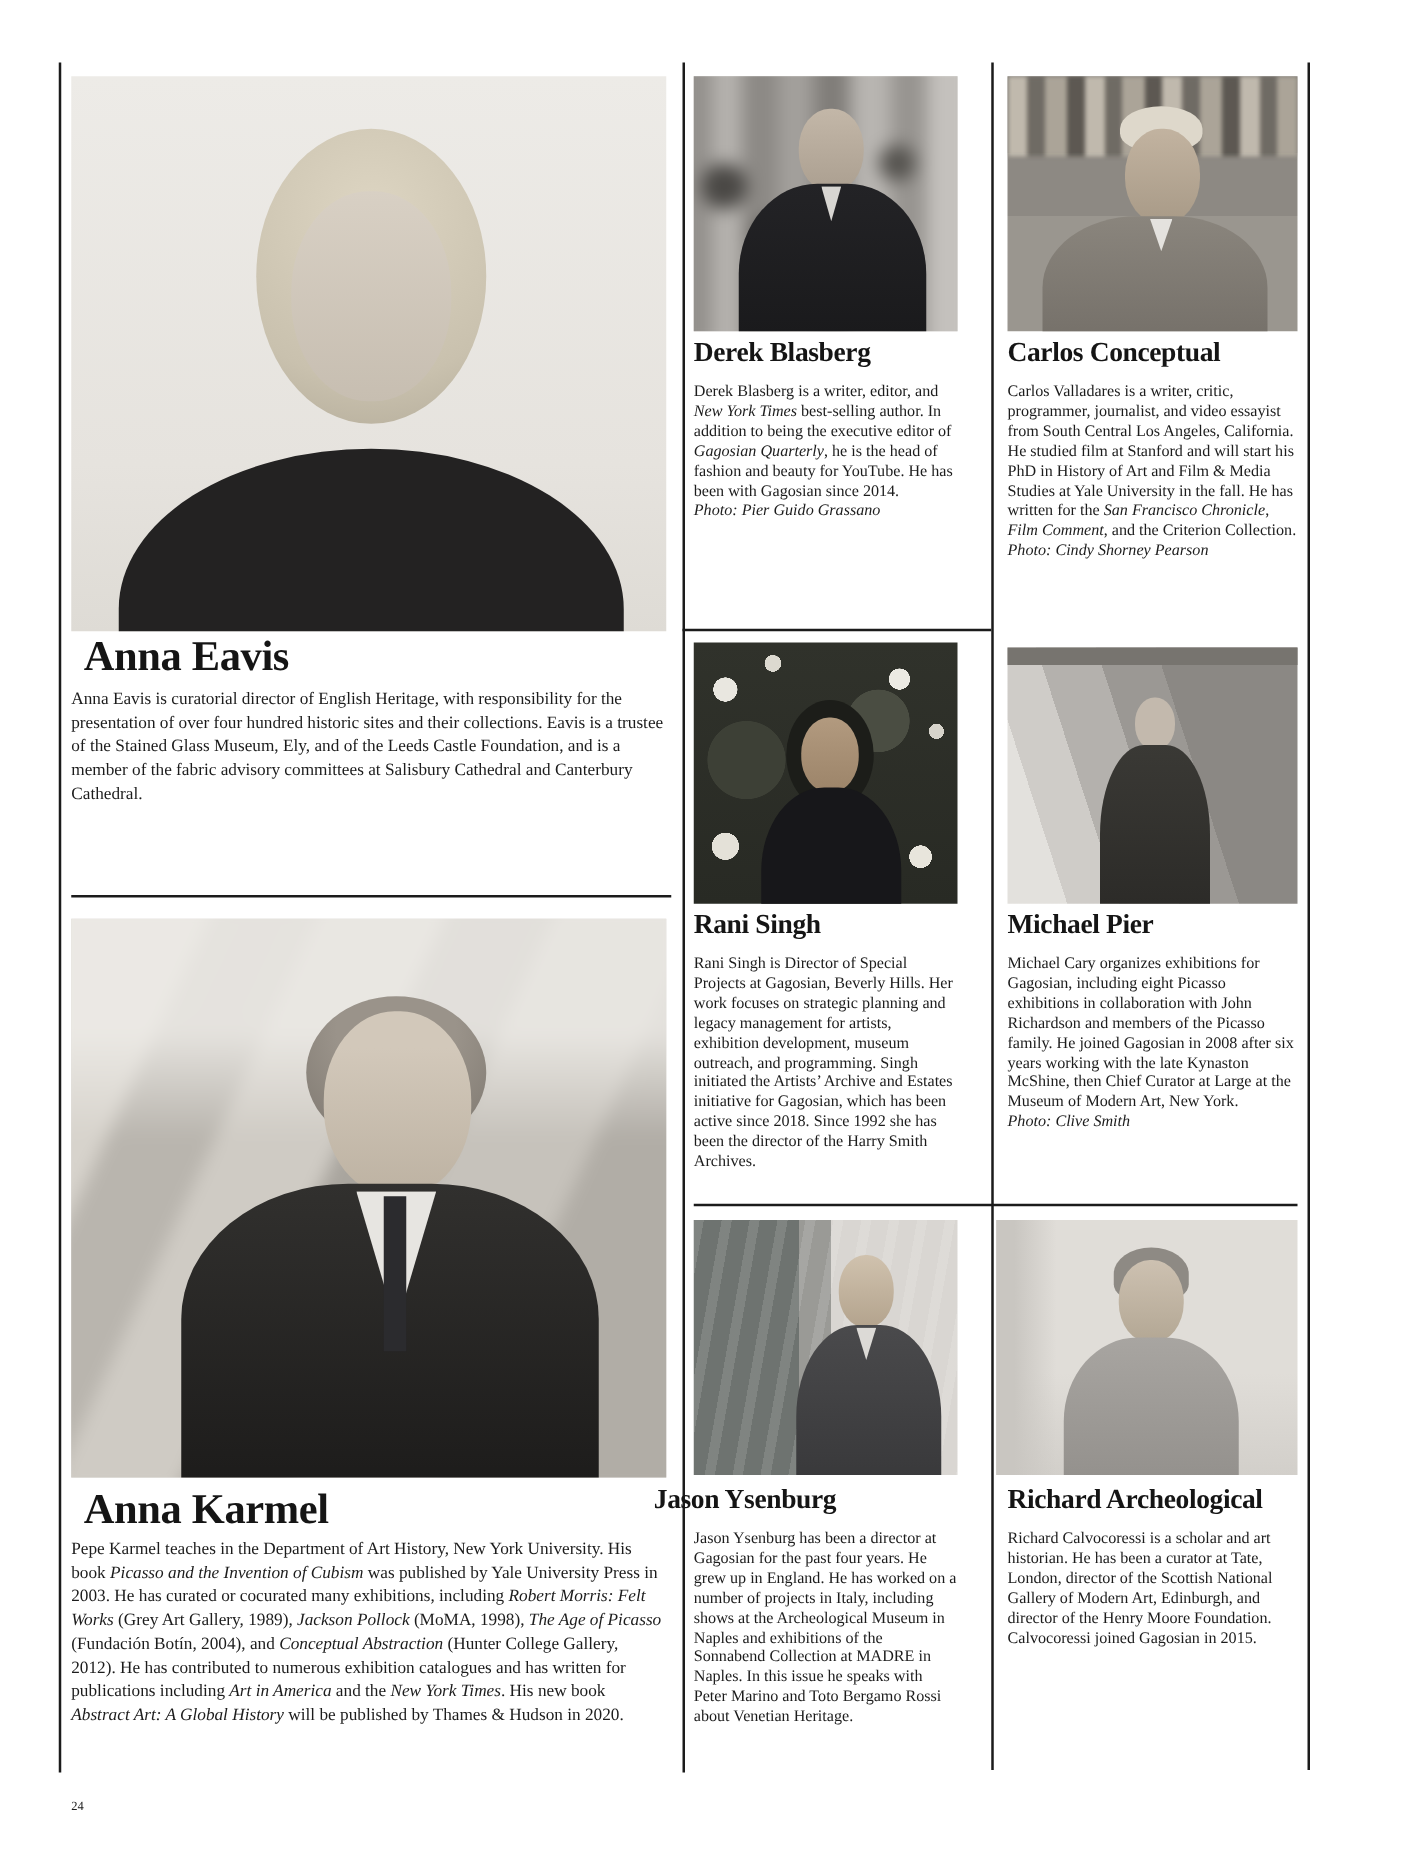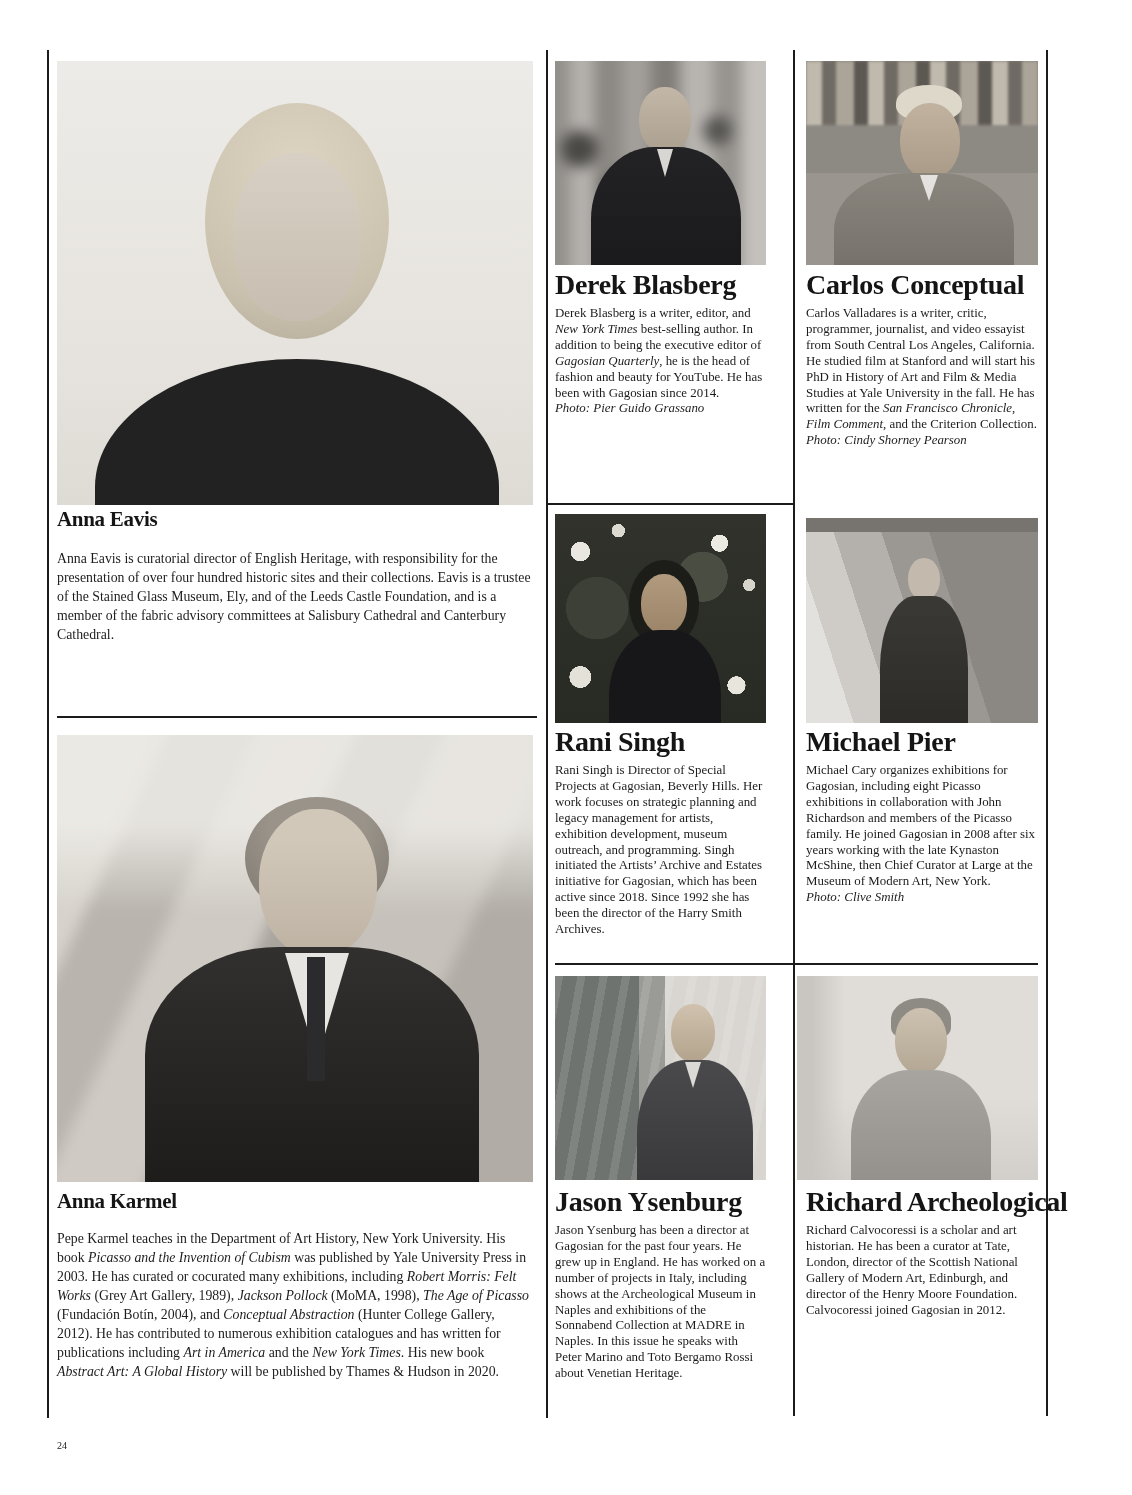--- a/index.html
+++ b/index.html
@@ -4,22 +4,22 @@
 <style>
   html,body { margin:0; padding:0; background:#ffffff; }
   .page {
     position:relative; width:1132px; height:1495px; background:#ffffff;
     font-family:"Liberation Serif", serif; color:#1c1c1c; overflow:hidden;
   }
   .vrule { position:absolute; width:1.5px; background:#1b1b1b; }
   .hrule { position:absolute; height:1.5px; background:#1b1b1b; }
 
   .name { position:absolute; margin:0; font-weight:700; line-height:1; color:#151515; }
-  .name-lg { font-size:21px; letter-spacing:-0.3px; }
-  .name-sm { font-size:28px; letter-spacing:-0.3px; }
+  .name-lg { font-size:34px; letter-spacing:-0.3px;margin-left:10px; }
+  .name-sm { font-size:22px; letter-spacing:-0.3px; }
 
   .bio { position:absolute; }
   .bio p { margin:0; }
   .bio-lg { font-size:13.8px; line-height:19px; }
   .bio-sm { font-size:12.9px; line-height:15.9px; }
   .credit { font-style:italic; }
 
   .pagenum { position:absolute; left:57px; top:1440px; font-size:10px; }
 
   
@@ -209,30 +209,30 @@
   <div class="bio bio-sm" style="left:806px;top:763px;width:232px">
     <p>Michael Cary organizes exhibitions for Gagosian, including eight Picasso exhibitions in collaboration with John Richardson and members of the Picasso family. He joined Gagosian in 2008 after six years working with the late Kynaston McShine, then Chief Curator at Large at the Museum of Modern Art, New York.</p>
     <p class="credit">Photo: Clive Smith</p>
   </div>
 
   <div class="photo" id="ph-jason" style="left:555px;top:976px;width:211px;height:204px">
     <div class="head"></div>
     <div class="torso"></div>
     <div class="shirt"></div>
   </div>
-  <h2 class="name name-sm" style="left:555px;top:1188px">Jason Ysenburg</h2>
+  <h2 class="name name-sm" style="left:523px;top:1188px">Jason Ysenburg</h2>
   <div class="bio bio-sm" style="left:555px;top:1223px;width:211px">
     <p>Jason Ysenburg has been a director at Gagosian for the past four years. He grew up in England. He has worked on a number of projects in Italy, including shows at the Archeological Museum in Naples and exhibitions of the Sonnabend Collection at MADRE in Naples. In this issue he speaks with Peter Marino and Toto Bergamo Rossi about Venetian Heritage.</p>
   </div>
 
   <div class="photo" id="ph-richard" style="left:797px;top:976px;width:241px;height:204px">
     <div class="hair"></div>
     <div class="head"></div>
     <div class="torso"></div>
   </div>
   <h2 class="name name-sm" style="left:806px;top:1188px">Richard Archeological</h2>
   <div class="bio bio-sm" style="left:806px;top:1223px;width:232px">
-    <p>Richard Calvocoressi is a scholar and art historian. He has been a curator at Tate, London, director of the Scottish National Gallery of Modern Art, Edinburgh, and director of the Henry Moore Foundation. Calvocoressi joined Gagosian in 2012.</p>
+    <p>Richard Calvocoressi is a scholar and art historian. He has been a curator at Tate, London, director of the Scottish National Gallery of Modern Art, Edinburgh, and director of the Henry Moore Foundation. Calvocoressi joined Gagosian in 2015.</p>
   </div>
 
   <div class="pagenum">24</div>
 
 </div>
 
 </body></html>

